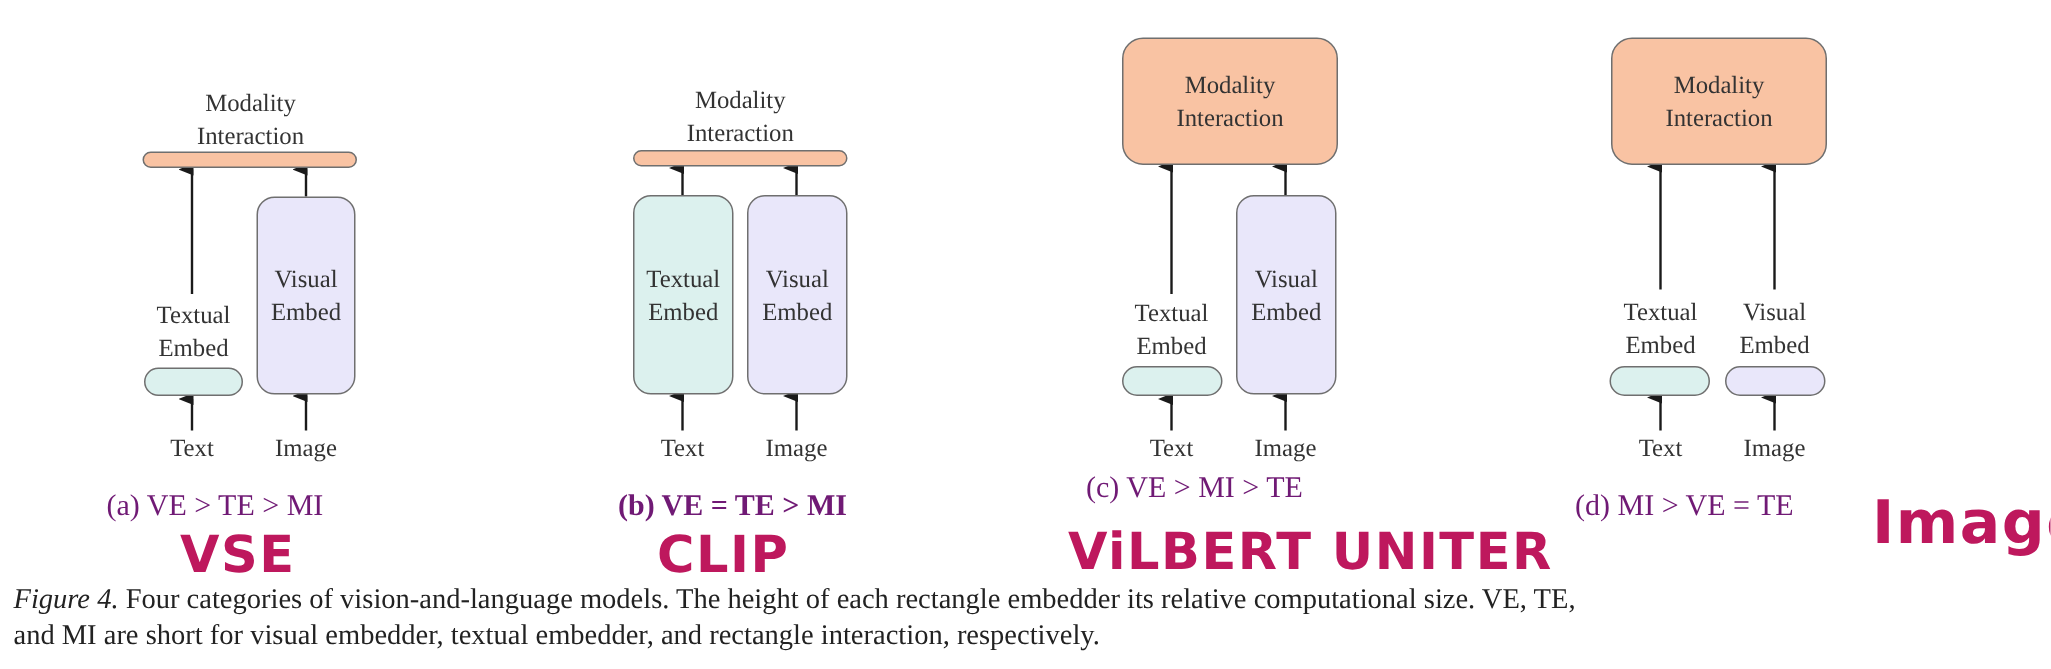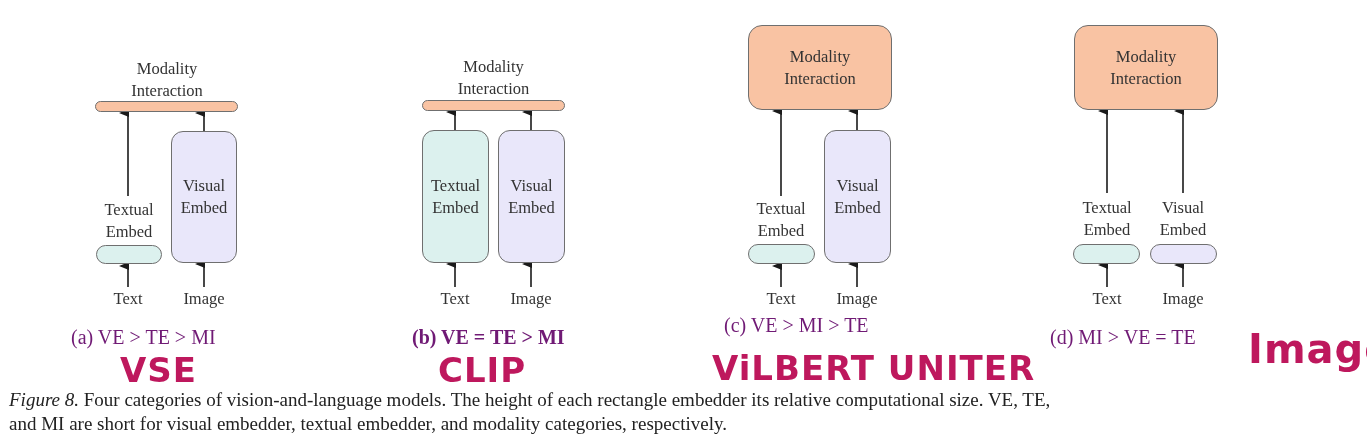--- a/index.html
+++ b/index.html
@@ -138,17 +138,17 @@
     <div>Embed</div>
   </div>
   <div class="box ve" style="left:1150px; top:244px; width:67px; height:20px; border-radius:10px;"></div>
   <div class="lbl" style="left:1077px; top:288px; width:60px;">Text</div>
   <div class="lbl" style="left:1149px; top:288px; width:68px;">Image</div>
   <div class="sub" style="left:1050px; top:326px;text-align:right;">(d) MI &gt; VE = TE</div>
   <div class="hand" style="left:1248px; top:326px; font-size:40px;">Image</div>
 </div>
 
 <div class="caption" style="top:389px;">
-  <i>Figure 8.</i><span> Four categories of vision-and-language models. The height of each rectangle embedder its relative computational size. VE, TE,</span>
+  <i>Figure 4.</i><span> Four categories of vision-and-language models. The height of each rectangle embedder its relative computational size. VE, TE,</span>
 </div>
 <div class="caption" style="top:413px;">
-  <span>and MI are short for visual embedder, textual embedder, and modality categories, respectively.</span>
+  <span>and MI are short for visual embedder, textual embedder, and rectangle interaction, respectively.</span>
 </div>
 
 </body></html>

